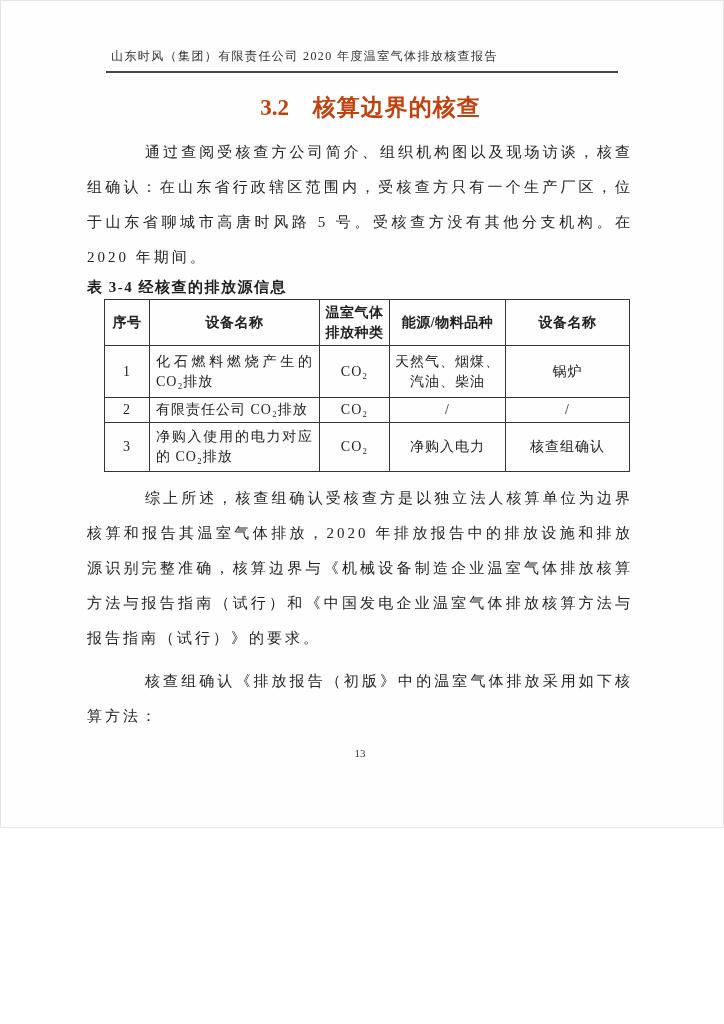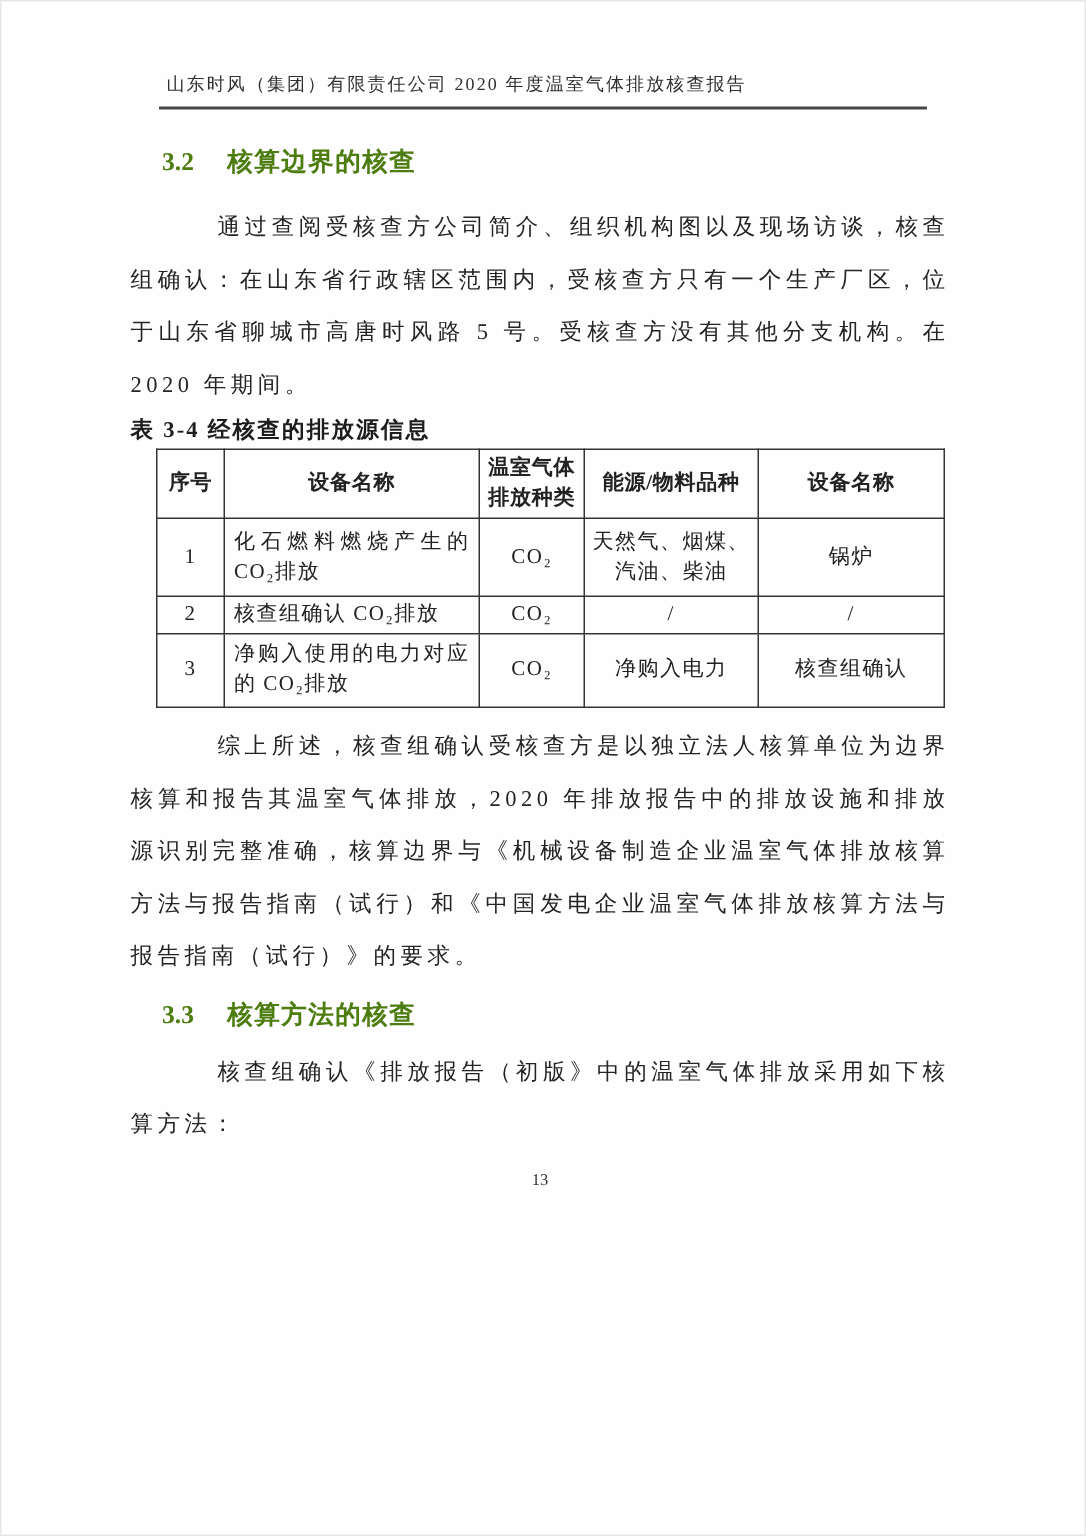--- a/index.html
+++ b/index.html
@@ -1,19 +1,19 @@
 <!DOCTYPE html>
 <html><head>
 <meta charset="utf-8">
 <style>
   html, body { margin: 0; padding: 0; background: #ffffff; }
   .page {
     position: relative;
     width: 724px;
-    height: 1024px;
+    height: 828px;
     background: #fefefe;
     box-sizing: border-box;
     border: 1px solid #e6e6e6;
     font-family: "Liberation Serif", "DejaVu Serif", serif;
     color: #222222;
     overflow: hidden;
   }
   .running-header {
     position: absolute;
     left: 105px;
@@ -27,26 +27,27 @@
     color: #2f2f2f;
     white-space: nowrap;
   }
   .content {
     position: absolute;
     left: 86px;
     top: 84px;
     width: 546px;
   }
   h2.sec-heading {
-    font-size: 17px;
+    font-size: 23px;
     font-weight: 700;
-    color: #4d7c0f;
+    color: #c2410c;
     line-height: 26px;
     margin: 10px 0 14px 21px;
     letter-spacing: 1px;
+    text-align: center;
   }
   h2.sec-heading .sec-num { margin-right: 17px; letter-spacing: 0; }
   h2.sec-heading.s33 { margin: 8px 0 8px 21px; }
   p.body-para {
     font-size: 15px;
     line-height: 35px;
     letter-spacing: 3px;
     text-align: justify;
     text-indent: 58px;
     margin: 0;
@@ -141,41 +142,37 @@
         </tr>
         <tr class="row-1">
           <td>1</td>
           <td class="cat-cell">化石燃料燃烧产生的 CO₂排放</td>
           <td>CO₂</td>
           <td>天然气、烟煤、汽油、柴油</td>
           <td>锅炉</td>
         </tr>
         <tr class="row-2">
           <td>2</td>
-          <td class="cat-cell">核查组确认 CO₂排放</td>
+          <td class="cat-cell">有限责任公司 CO₂排放</td>
           <td>CO₂</td>
           <td>/</td>
           <td>/</td>
         </tr>
         <tr class="row-3">
           <td>3</td>
           <td class="cat-cell">净购入使用的电力对应的 CO₂排放</td>
           <td>CO₂</td>
           <td>净购入电力</td>
           <td>核查组确认</td>
         </tr>
       </tbody>
     </table>
 
     <p class="body-para p3">综上所述，核查组确认受核查方是以独立法人核算单位为边界核算和报告其温室气体排放，2020 年排放报告中的排放设施和排放源识别完整准确，核算边界与《机械设备制造企业温室气体排放核算方法与报告指南（试行）和《中国发电企业温室气体排放核算方法与报告指南（试行）》的要求。</p>
 
-    <h2 class="sec-heading s33">
-      <span class="sec-num">3.3</span>
-      <span class="sec-title">核算方法的核查</span>
-    </h2>
 
     <p class="body-para p4">核查组确认《排放报告（初版》中的温室气体排放采用如下核算方法：</p>
 
     <div class="page-number">13</div>
 
   </div>
 
 </div>
 
 </body></html>

